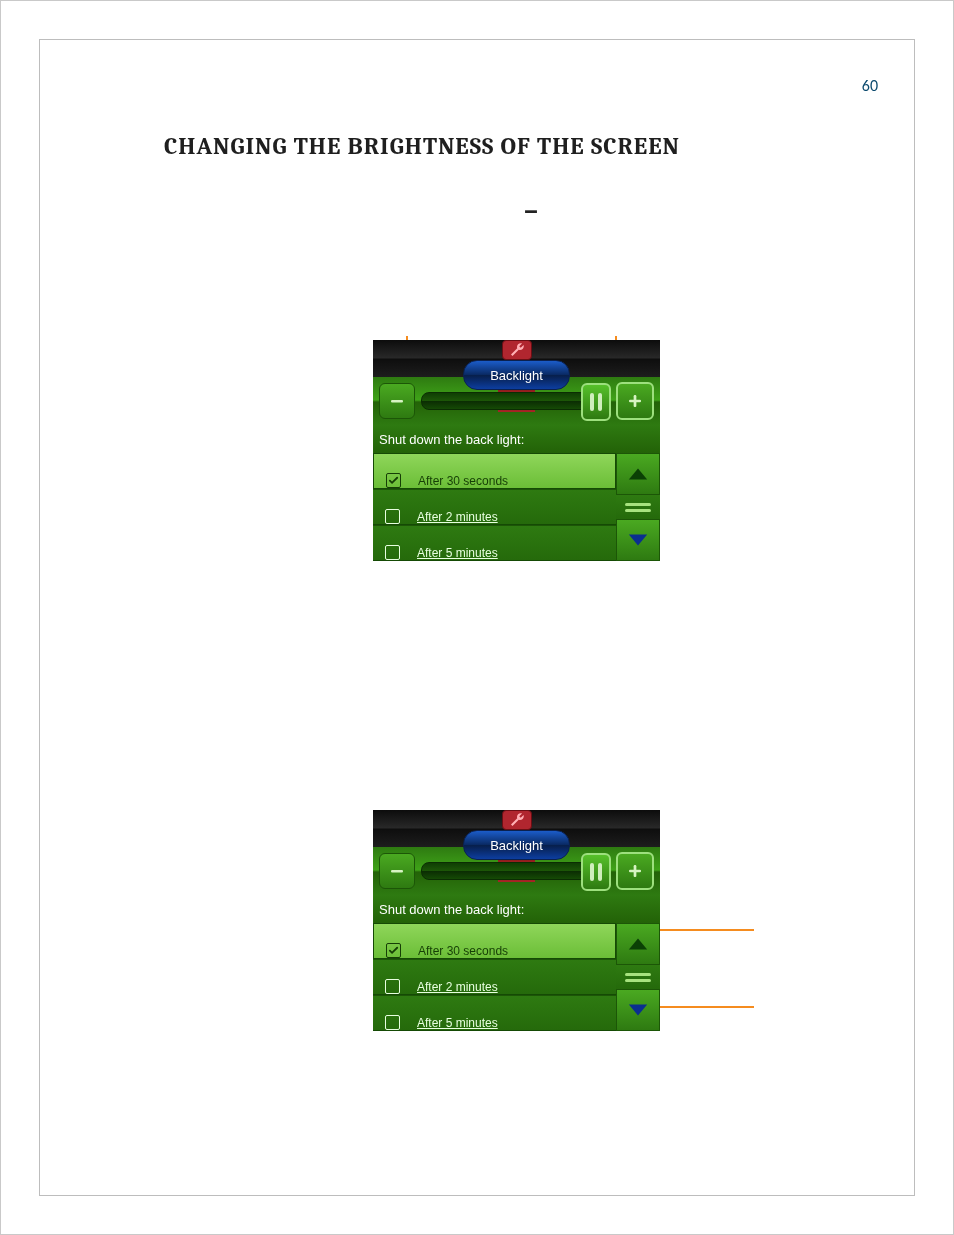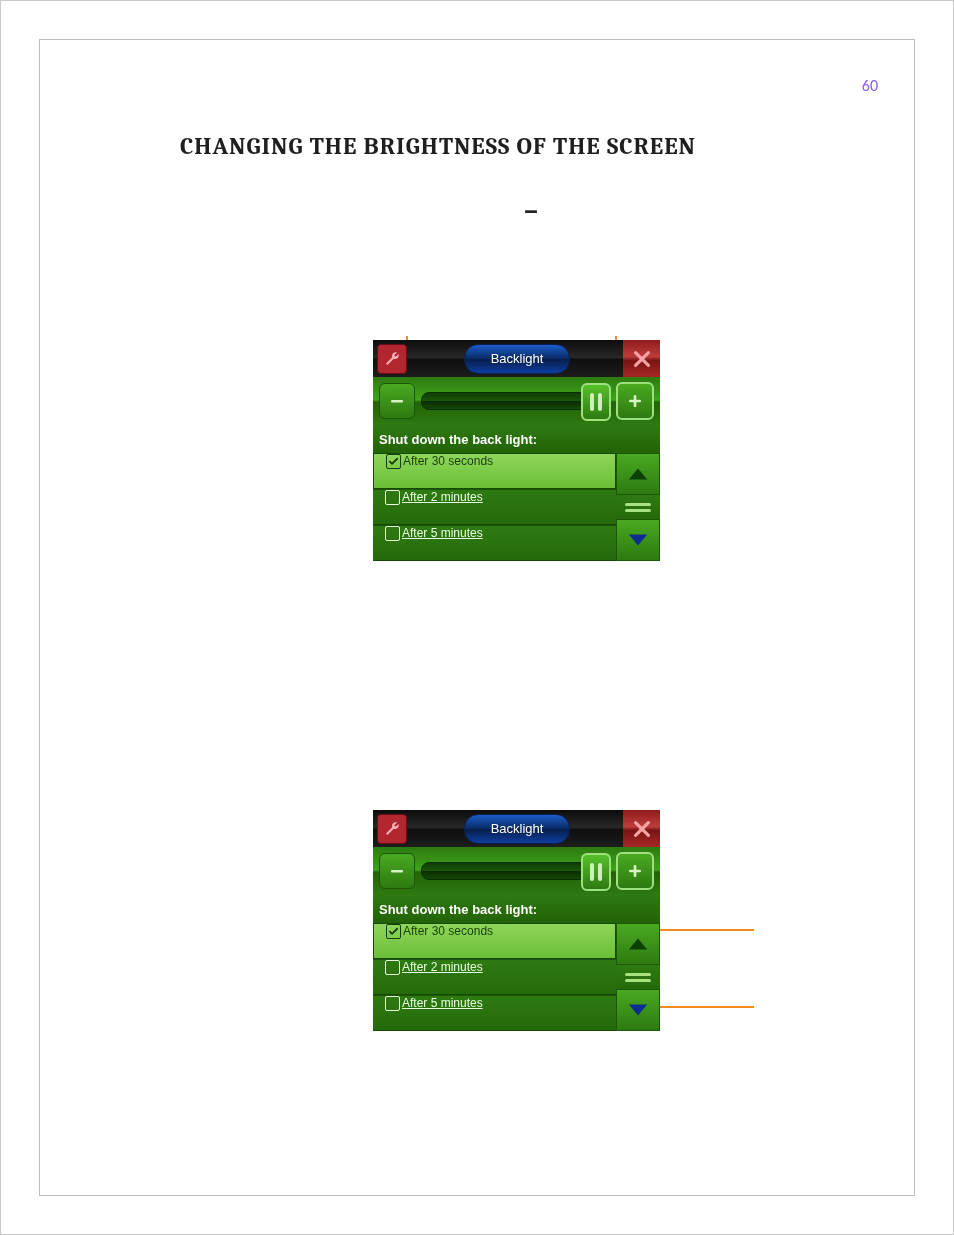--- a/index.html
+++ b/index.html
@@ -26,25 +26,25 @@
     bottom: 38px;
     border: 1px solid #bdbdbd;
     box-sizing: border-box;
   }
   .page-number {
     position: absolute;
     top: 36px;
     right: 36px;
     font-family: Calibri, Arial, sans-serif;
     font-size: 16px;
-    color: #8b5cf6;
+    color: #0c4a6e;
   }
   .heading {
     position: absolute;
-    left: 140px;
+    left: 124px;
     font-size: 24px;
     font-weight: 700;
     letter-spacing: 0.04em;
     color: #1f1f1f;
   }
   .heading-1 { top: 92px; }
   .heading-2 { top: 636px; }
   .dash {
     position: absolute;
     top: 154px;
@@ -61,20 +61,21 @@
     height: 220px;
   }
   .panel-1 { top: 300px; }
   .panel-2 { top: 770px; }
 
   .titlebar {
     height: 37px;
     background: linear-gradient(#0c0c0c, #282828 48%, #0e0e0e 52%, #1d1d1d);
     display: flex;
     align-items: center;
+    flex-direction: column;
   }
   .title-icon {
     width: 28px;
     height: 28px;
     margin: 0 4px;
     background: #b1262f;
     border: 1px solid #6b0e14;
     border-radius: 4px;
     display: flex;
     align-items: center;
@@ -164,37 +165,36 @@
 
   .section-label {
     height: 28px;
     display: flex;
     align-items: center;
     padding-left: 6px;
     color: #fff;
     font-family: Verdana, Tahoma, sans-serif;
     font-size: 13px;
     background: linear-gradient(#2e7a11, #236207);
-    font-weight: bold;
   }
 
   .options-row {
     display: flex;
     height: 108px;
   }
   .options-list {
     flex: 1;
     display: flex;
     flex-direction: column;
   }
   .option {
     flex: 1;
     display: flex;
-    align-items: flex-start;
-    gap: 2px;
+    align-items: flex-end;
+    gap: 17px;
     padding-left: 12px;
     font-family: Verdana, Tahoma, sans-serif;
     font-size: 12px;
     color: #e8ffe0;
     border-top: 1px solid #1c5607;
     border-bottom: 1px solid #154a05;
   }
   .option.selected {
     background: linear-gradient(#8fd65a, #6bbe37);
     color: #163e06;

